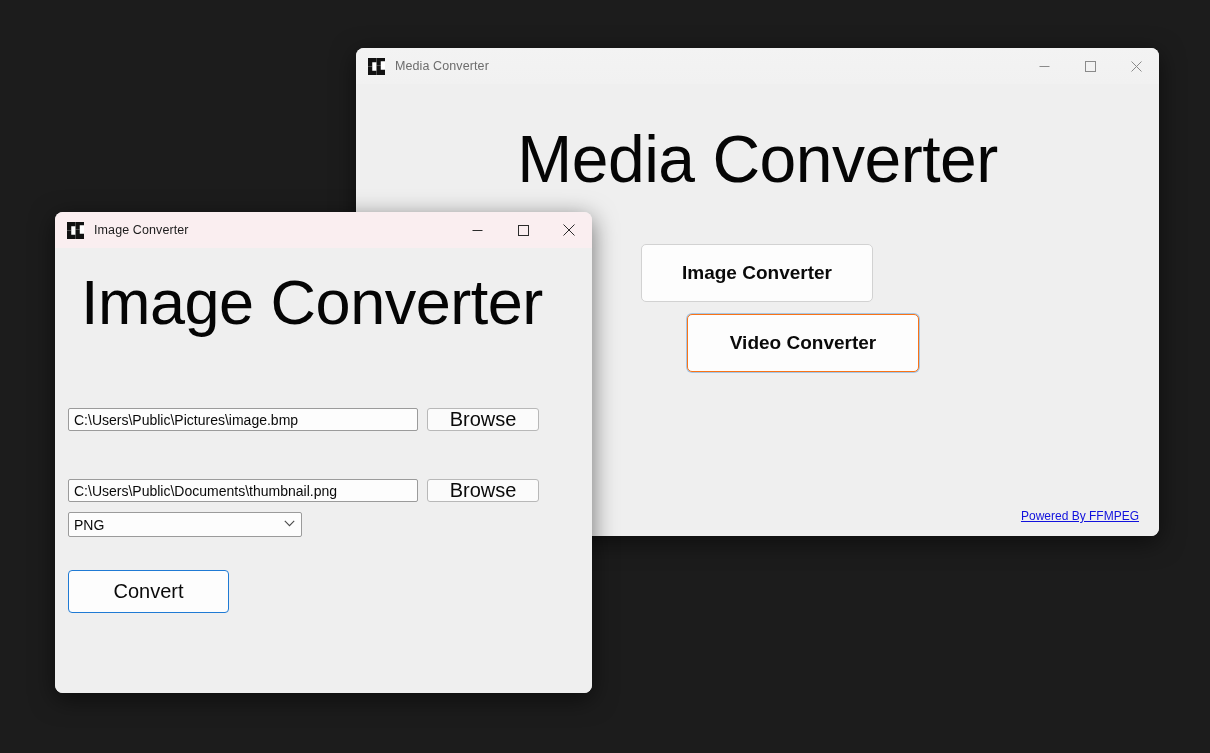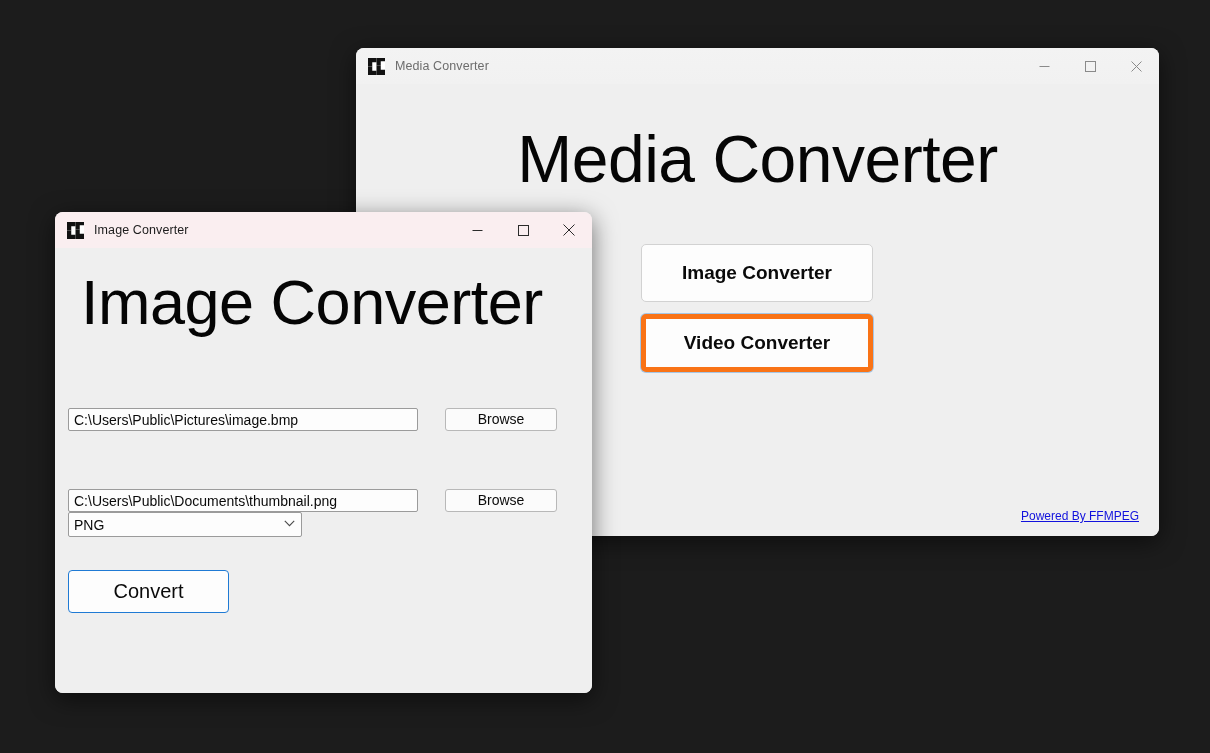--- a/index.html
+++ b/index.html
@@ -116,22 +116,23 @@
     border: 1px solid #d2d2d2;
     border-radius: 5px;
     font-family: "Liberation Sans", sans-serif;
     font-size: 19px;
     font-weight: bold;
     color: #0a0a0a;
     cursor: pointer;
     padding: 0;
   }
   .big-btn.focused {
-    border: 5px solid #f97316;
+    border: 1px solid #f97316;
     box-shadow: 0 0 0 1px rgba(31,122,212,0.35);
+    margin-left: 46px;
   }
 
   #ffmpeg-link {
     position: absolute;
     right: 20px;
     bottom: 13px;
     font-size: 12px;
     color: #1111dd;
     text-decoration: underline;
     cursor: pointer;
@@ -168,46 +169,46 @@
     white-space: nowrap;
   }
 
   .field-row {
     position: absolute;
     left: 13px;
     display: flex;
     align-items: flex-start;
   }
   #row-source { top: 160px; }
-  #row-dest   { top: 241px; }
+  #row-dest   { top: 231px; }
 
   .path-input {
     width: 350px;
     height: 23px;
     box-sizing: border-box;
     padding: 1px 5px;
     font-family: "Liberation Sans", sans-serif;
     font-size: 14px;
     color: #0a0a0a;
     background: #fdfdfd;
     border: 1px solid #9b9b9b;
     border-radius: 2px;
     outline: none;
   }
 
   .browse-btn {
-    margin-left: 27px;
+    margin-left: 9px;
     width: 112px;
     height: 23px;
     box-sizing: border-box;
     background: #fbfbfb;
     border: 1px solid #b8b8b8;
     border-radius: 3px;
     font-family: "Liberation Sans", sans-serif;
-    font-size: 14px;
+    font-size: 20px;
     color: #0a0a0a;
     cursor: pointer;
     padding: 0;
     line-height: 21px;
   }
 
   #format-select-wrap {
     position: absolute;
     left: 13px;
     top: 264px;

